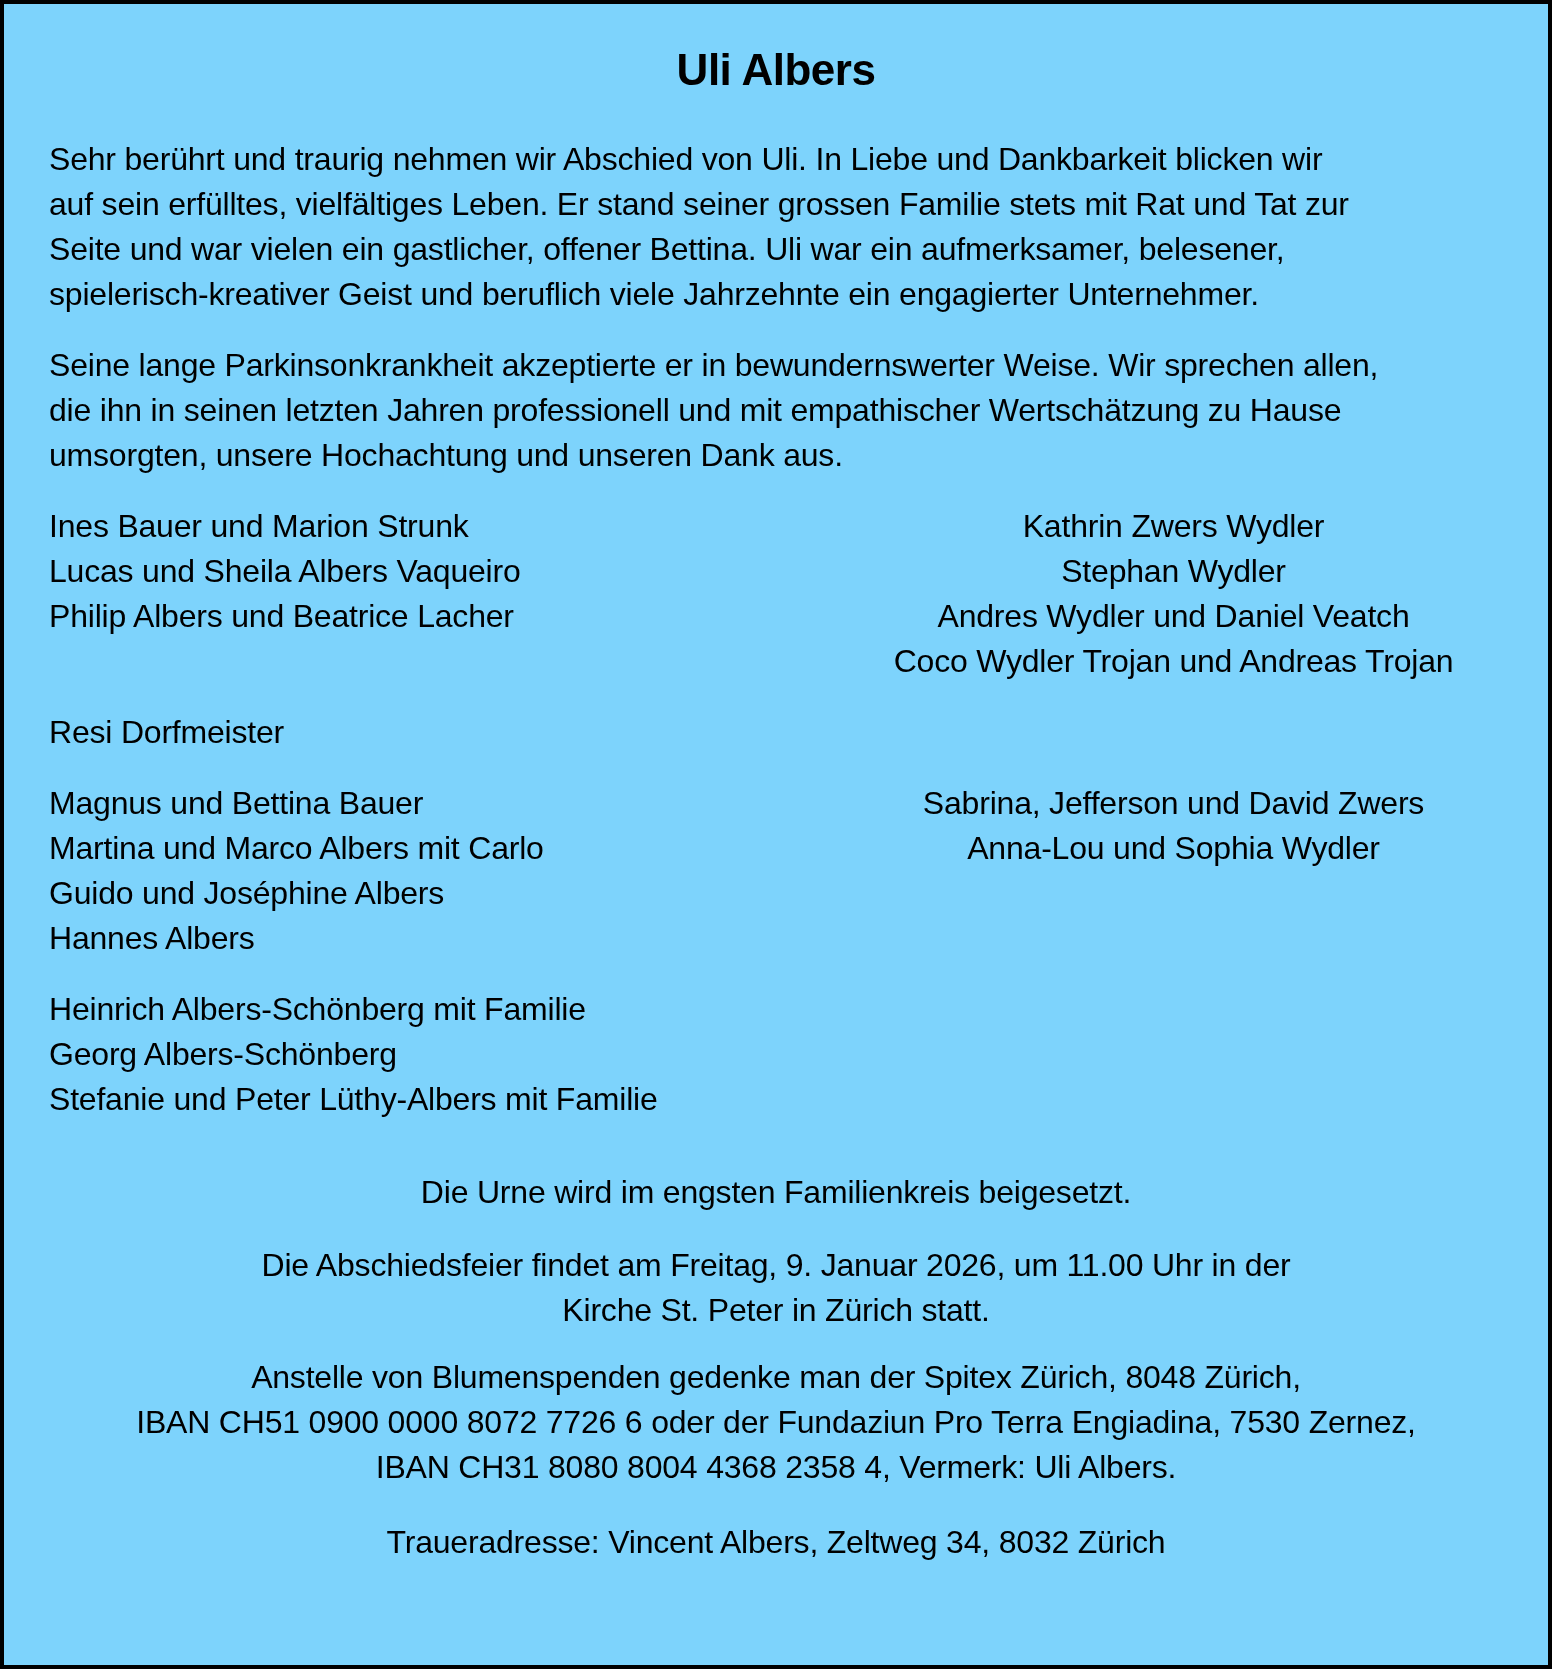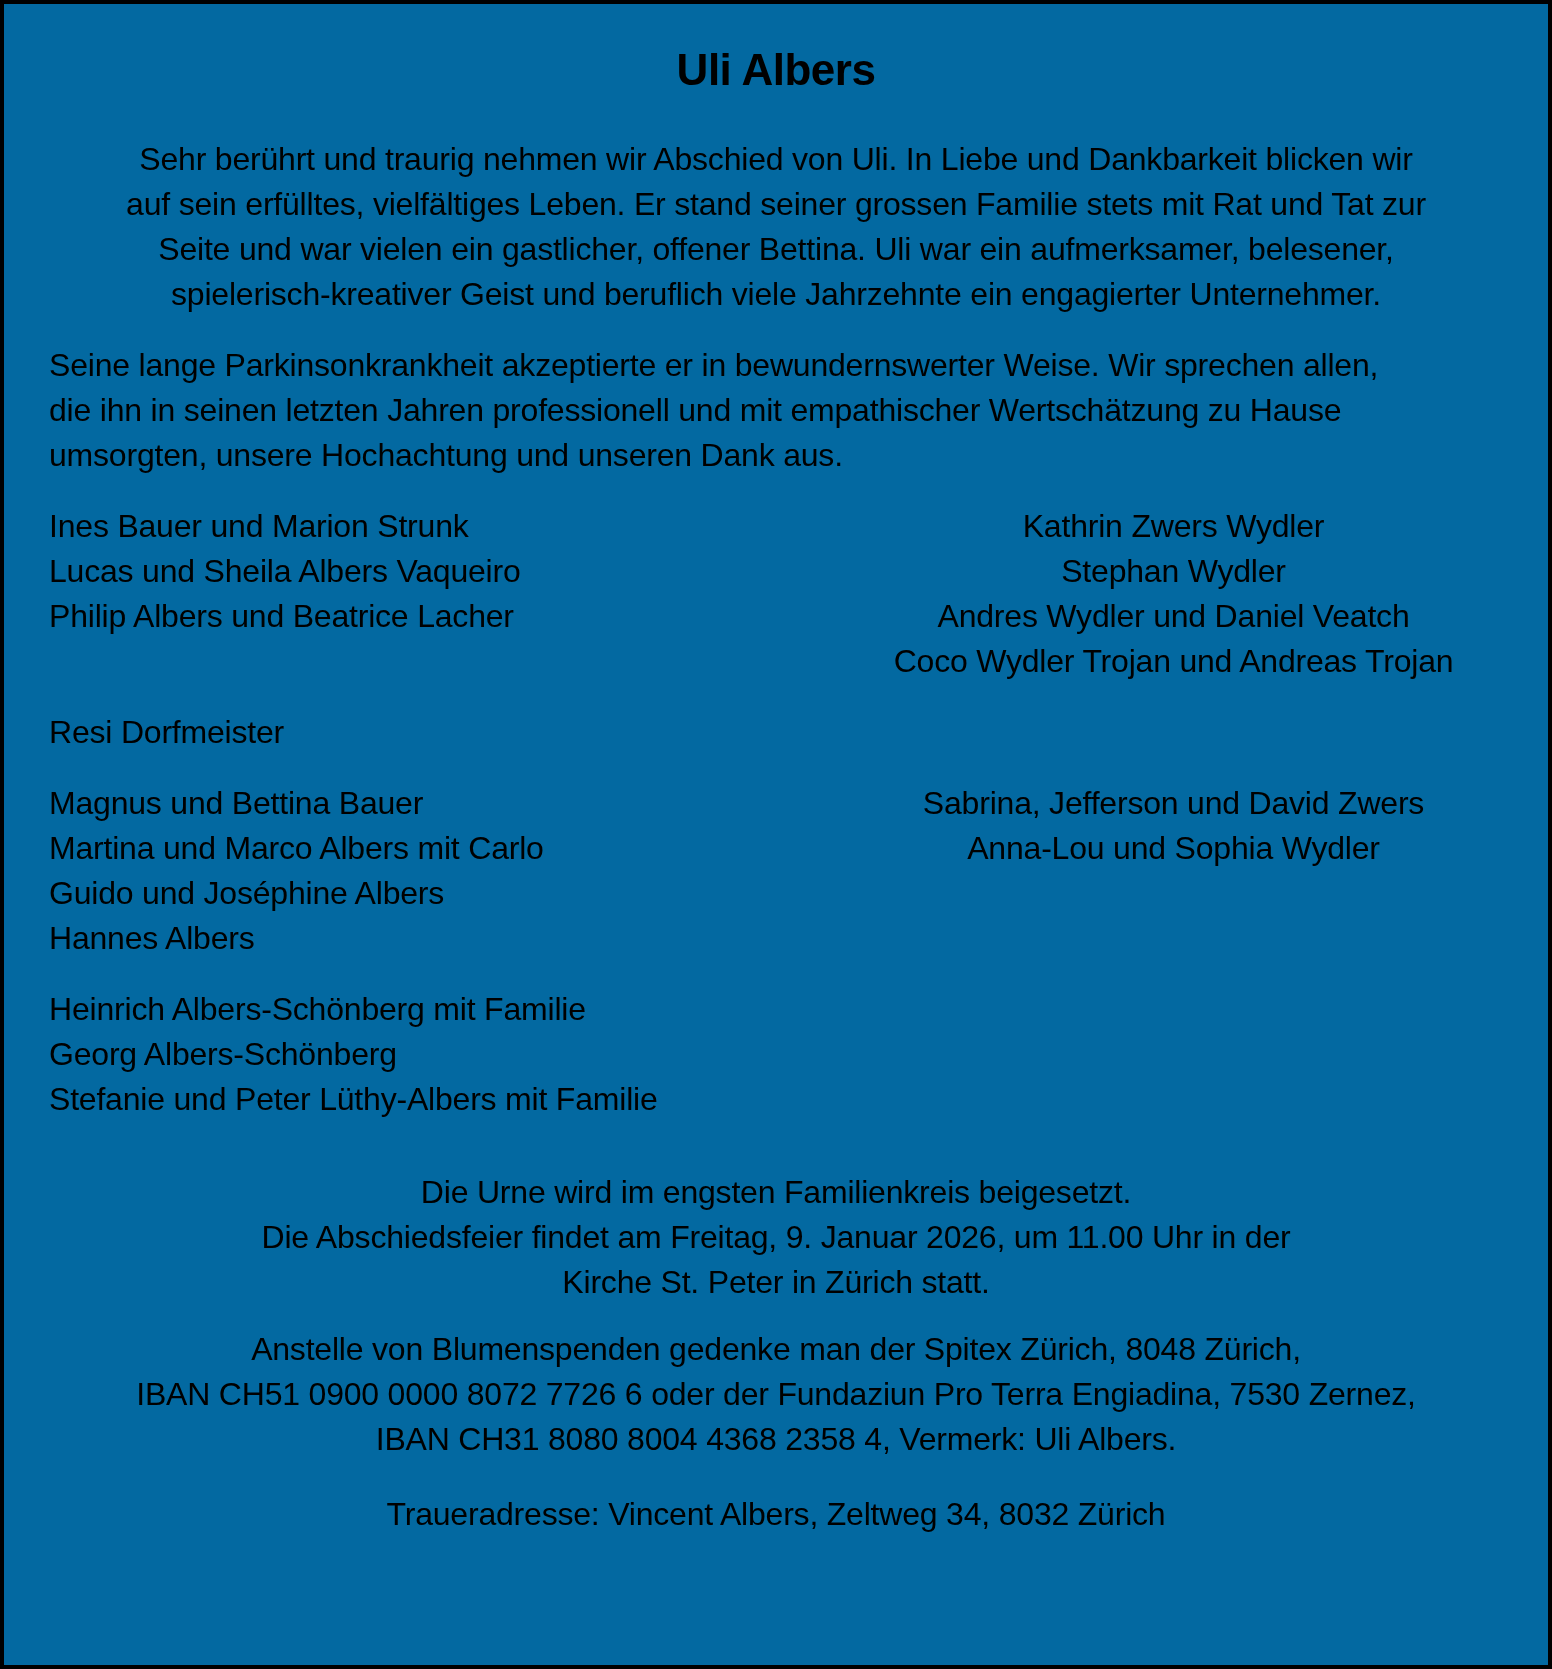--- a/index.html
+++ b/index.html
@@ -7,21 +7,21 @@
     padding: 0;
     background: #ffffff;
     font-family: "Liberation Sans", sans-serif;
     color: #000000;
   }
   .page {
     width: 1552px;
     height: 1669px;
     box-sizing: border-box;
     border: 4px solid #000000;
-    background: #0369a1;
+    background: #7dd3fc;
     padding: 42px 45px 0 45px;
     overflow: hidden;
   }
   .title {
     font-size: 44px;
     font-weight: bold;
     line-height: 48px;
     text-align: center;
     letter-spacing: -0.5px;
   }
@@ -33,28 +33,28 @@
     margin-top: 36px;
     letter-spacing: -0.3px;
   }
   .text-line {
     font-size: 32px;
     line-height: 45px;
     white-space: nowrap;
     letter-spacing: -0.2px;
   }
   .para { margin-top: 26px; }
-  .para-first { margin-top: 43px; text-align: center; }
+  .para-first { margin-top: 43px; }
   .name-group { margin-top: 26px; display: flex; }
   .col-left { width: 795px; flex: 0 0 795px; }
   .col-right { flex: 1 1 auto; text-align: center; }
   .centered { text-align: center; }
   .centered .text-line { white-space: normal; }
   .urn-block { margin-top: 48px; }
-  .farewell-block { }
+  .farewell-block { margin-top: 28px; }
   .donations-block { margin-top: 22px; }
   .address-block { margin-top: 30px; }
 </style>
 </head>
 <body>
 
 <div class="page">
 
   <div class="title">Uli Albers</div>
 

